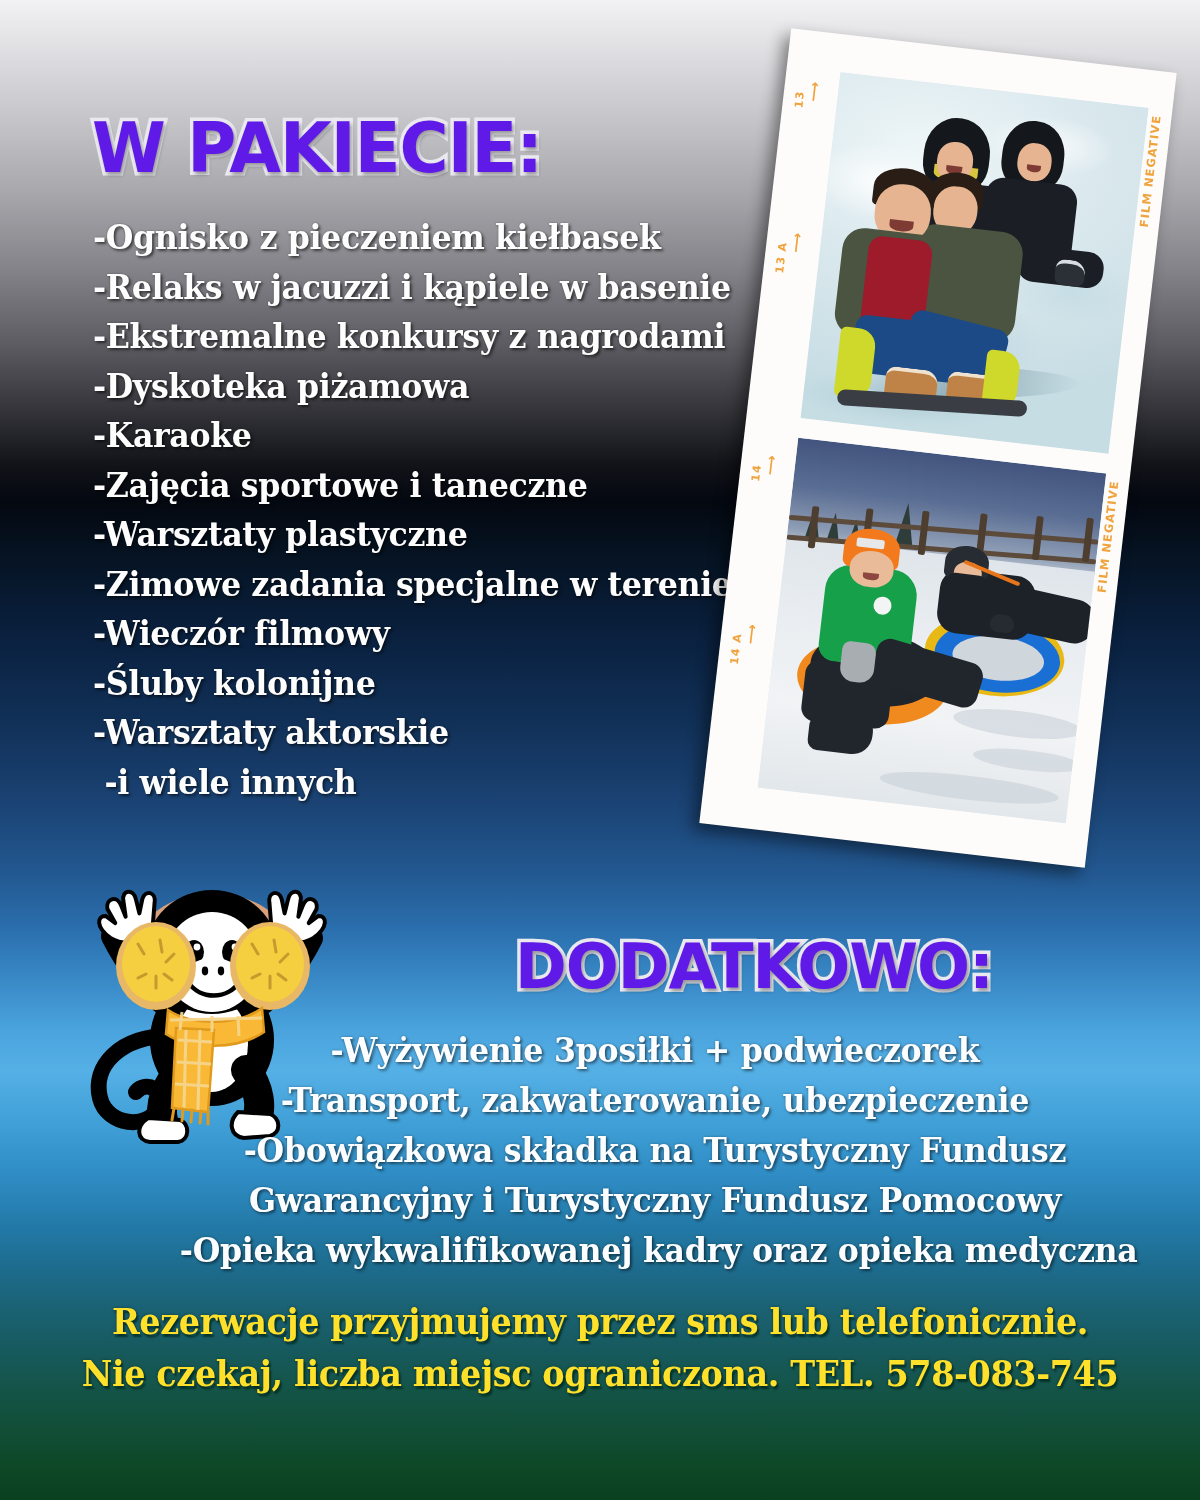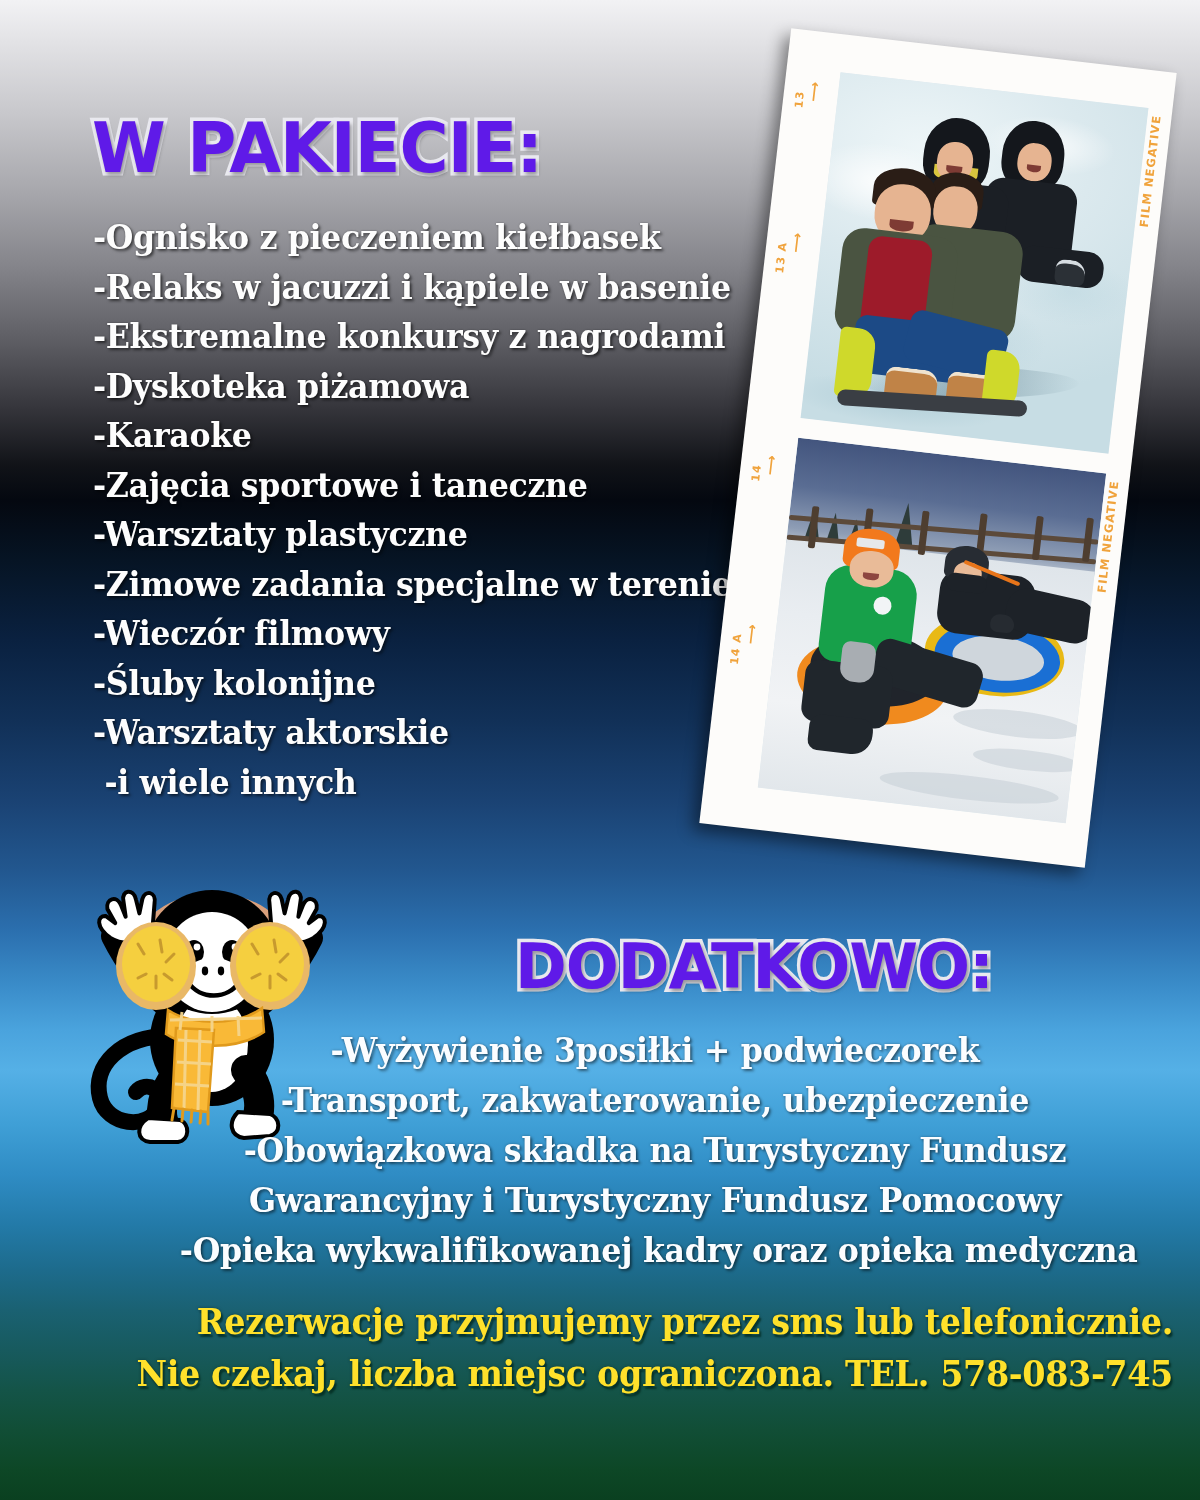--- a/index.html
+++ b/index.html
@@ -122,21 +122,21 @@
       0 0 3px rgba(0,0,0,0.3);
     transform: scaleX(0.96);
   }
 
   
   #contact {
     position: absolute;
     left: 0;
     top: 1296px;
     width: 1200px;
-    text-align: right;
+    text-align: center;
   }
   #contact div {
     font-family: "DejaVu Serif", serif;
     font-weight: bold;
     font-size: 35px;
     color: #ffe12b;
     line-height: 52px;
     white-space: nowrap;
     letter-spacing: -0.4px;
     text-shadow:

